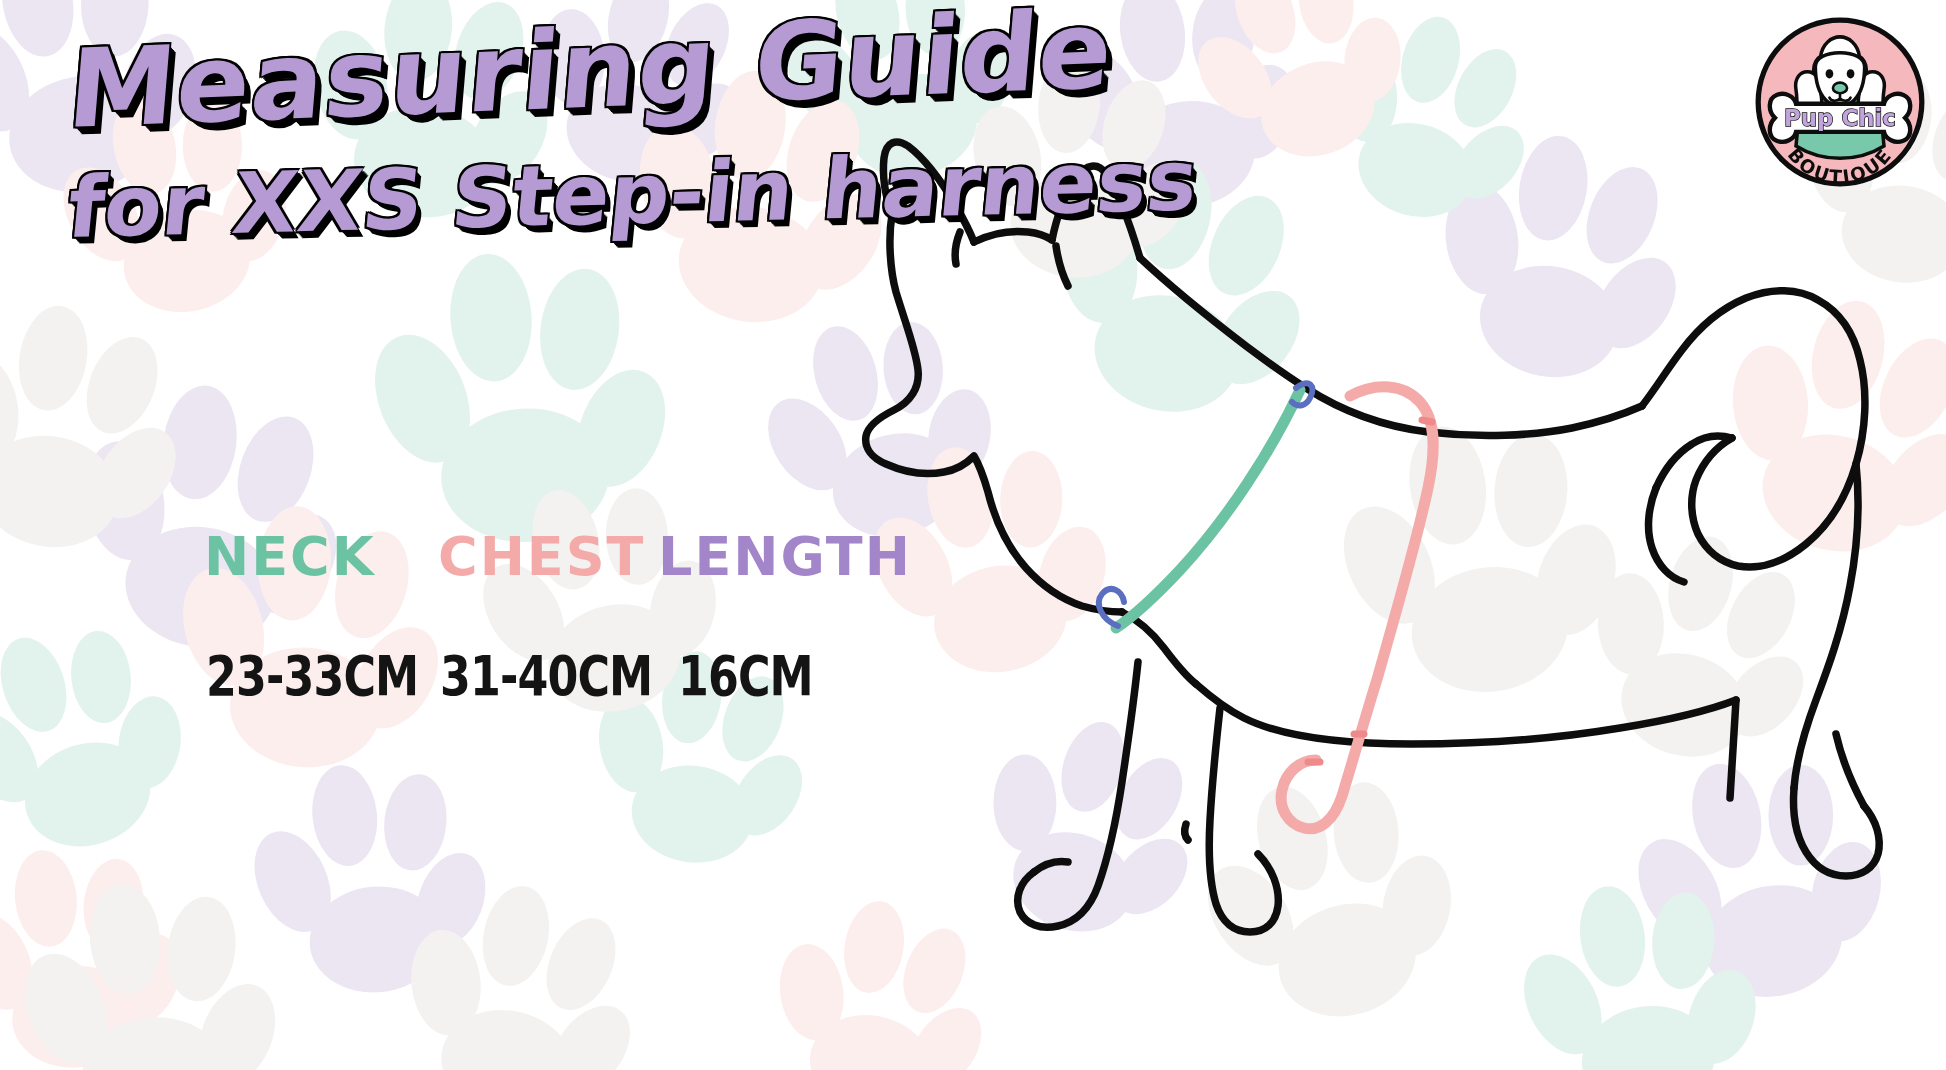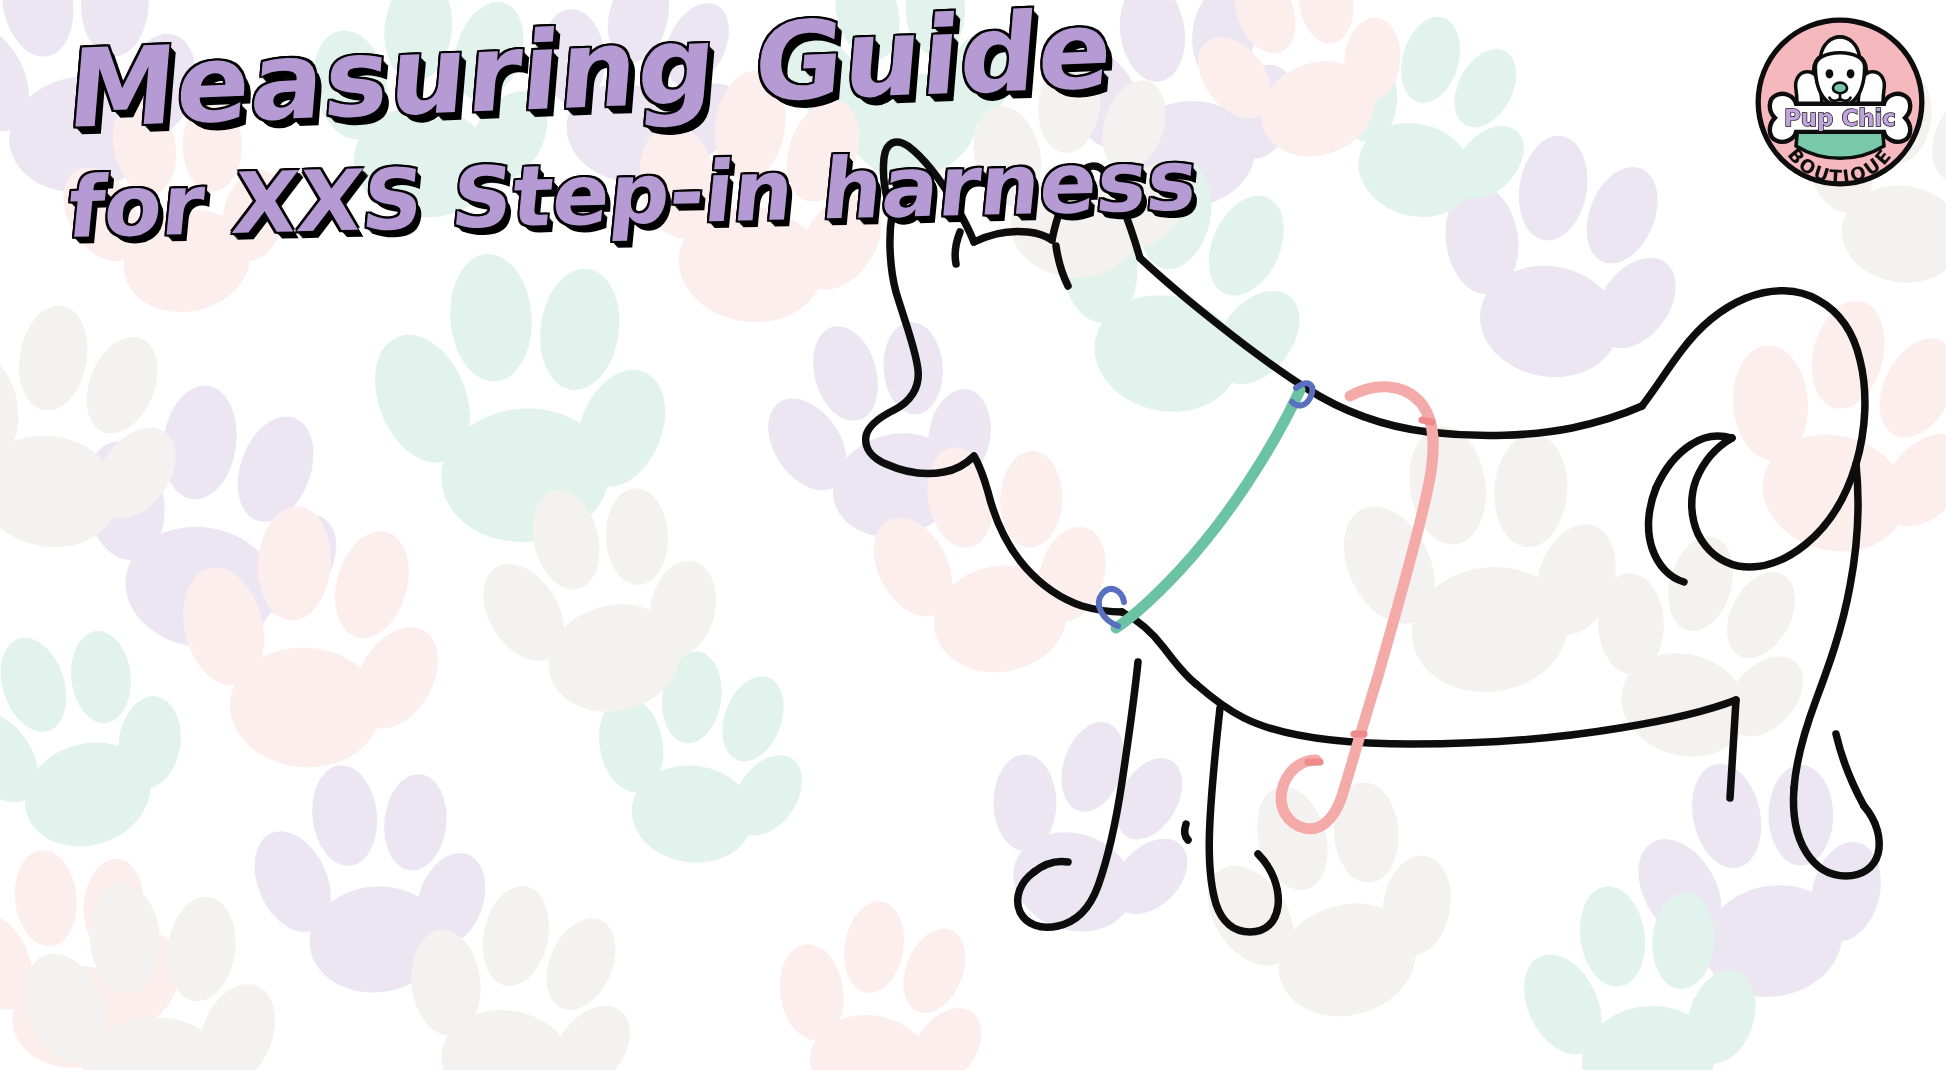--- a/index.html
+++ b/index.html
@@ -164,20 +164,30 @@
       <use href="#paw" transform="translate(1910,180) scale(1.05) rotate(8)"></use>
     </g>
   </svg>
 
   <div class="title-block">
     <div class="title-main">Measuring Guide</div>
     <div class="title-sub">for XXS Step-in harness</div>
   </div>
 
   <div class="measure-table">
+    <div class="measure-labels">
+      <div class="m-label neck">NECK</div>
+      <div class="m-label chest">CHEST</div>
+      <div class="m-label length">LENGTH</div>
+    </div>
+    <div class="measure-values">
+      <div class="m-value neck">23-33CM</div>
+      <div class="m-value chest">31-40CM</div>
+      <div class="m-value length">16CM</div>
+    </div>
   </div>
 
   <svg id="dog-art" viewBox="0 0 1120 830" xmlns="http://www.w3.org/2000/svg">
     <g fill="none" stroke="#0d0d0d" stroke-width="7.5" stroke-linecap="round" stroke-linejoin="round">
 
       <path d="
         M 72,95
         C 68,118 70,150 76,172
         C 86,205 96,230 98,250
         C 100,268 90,282 74,290

